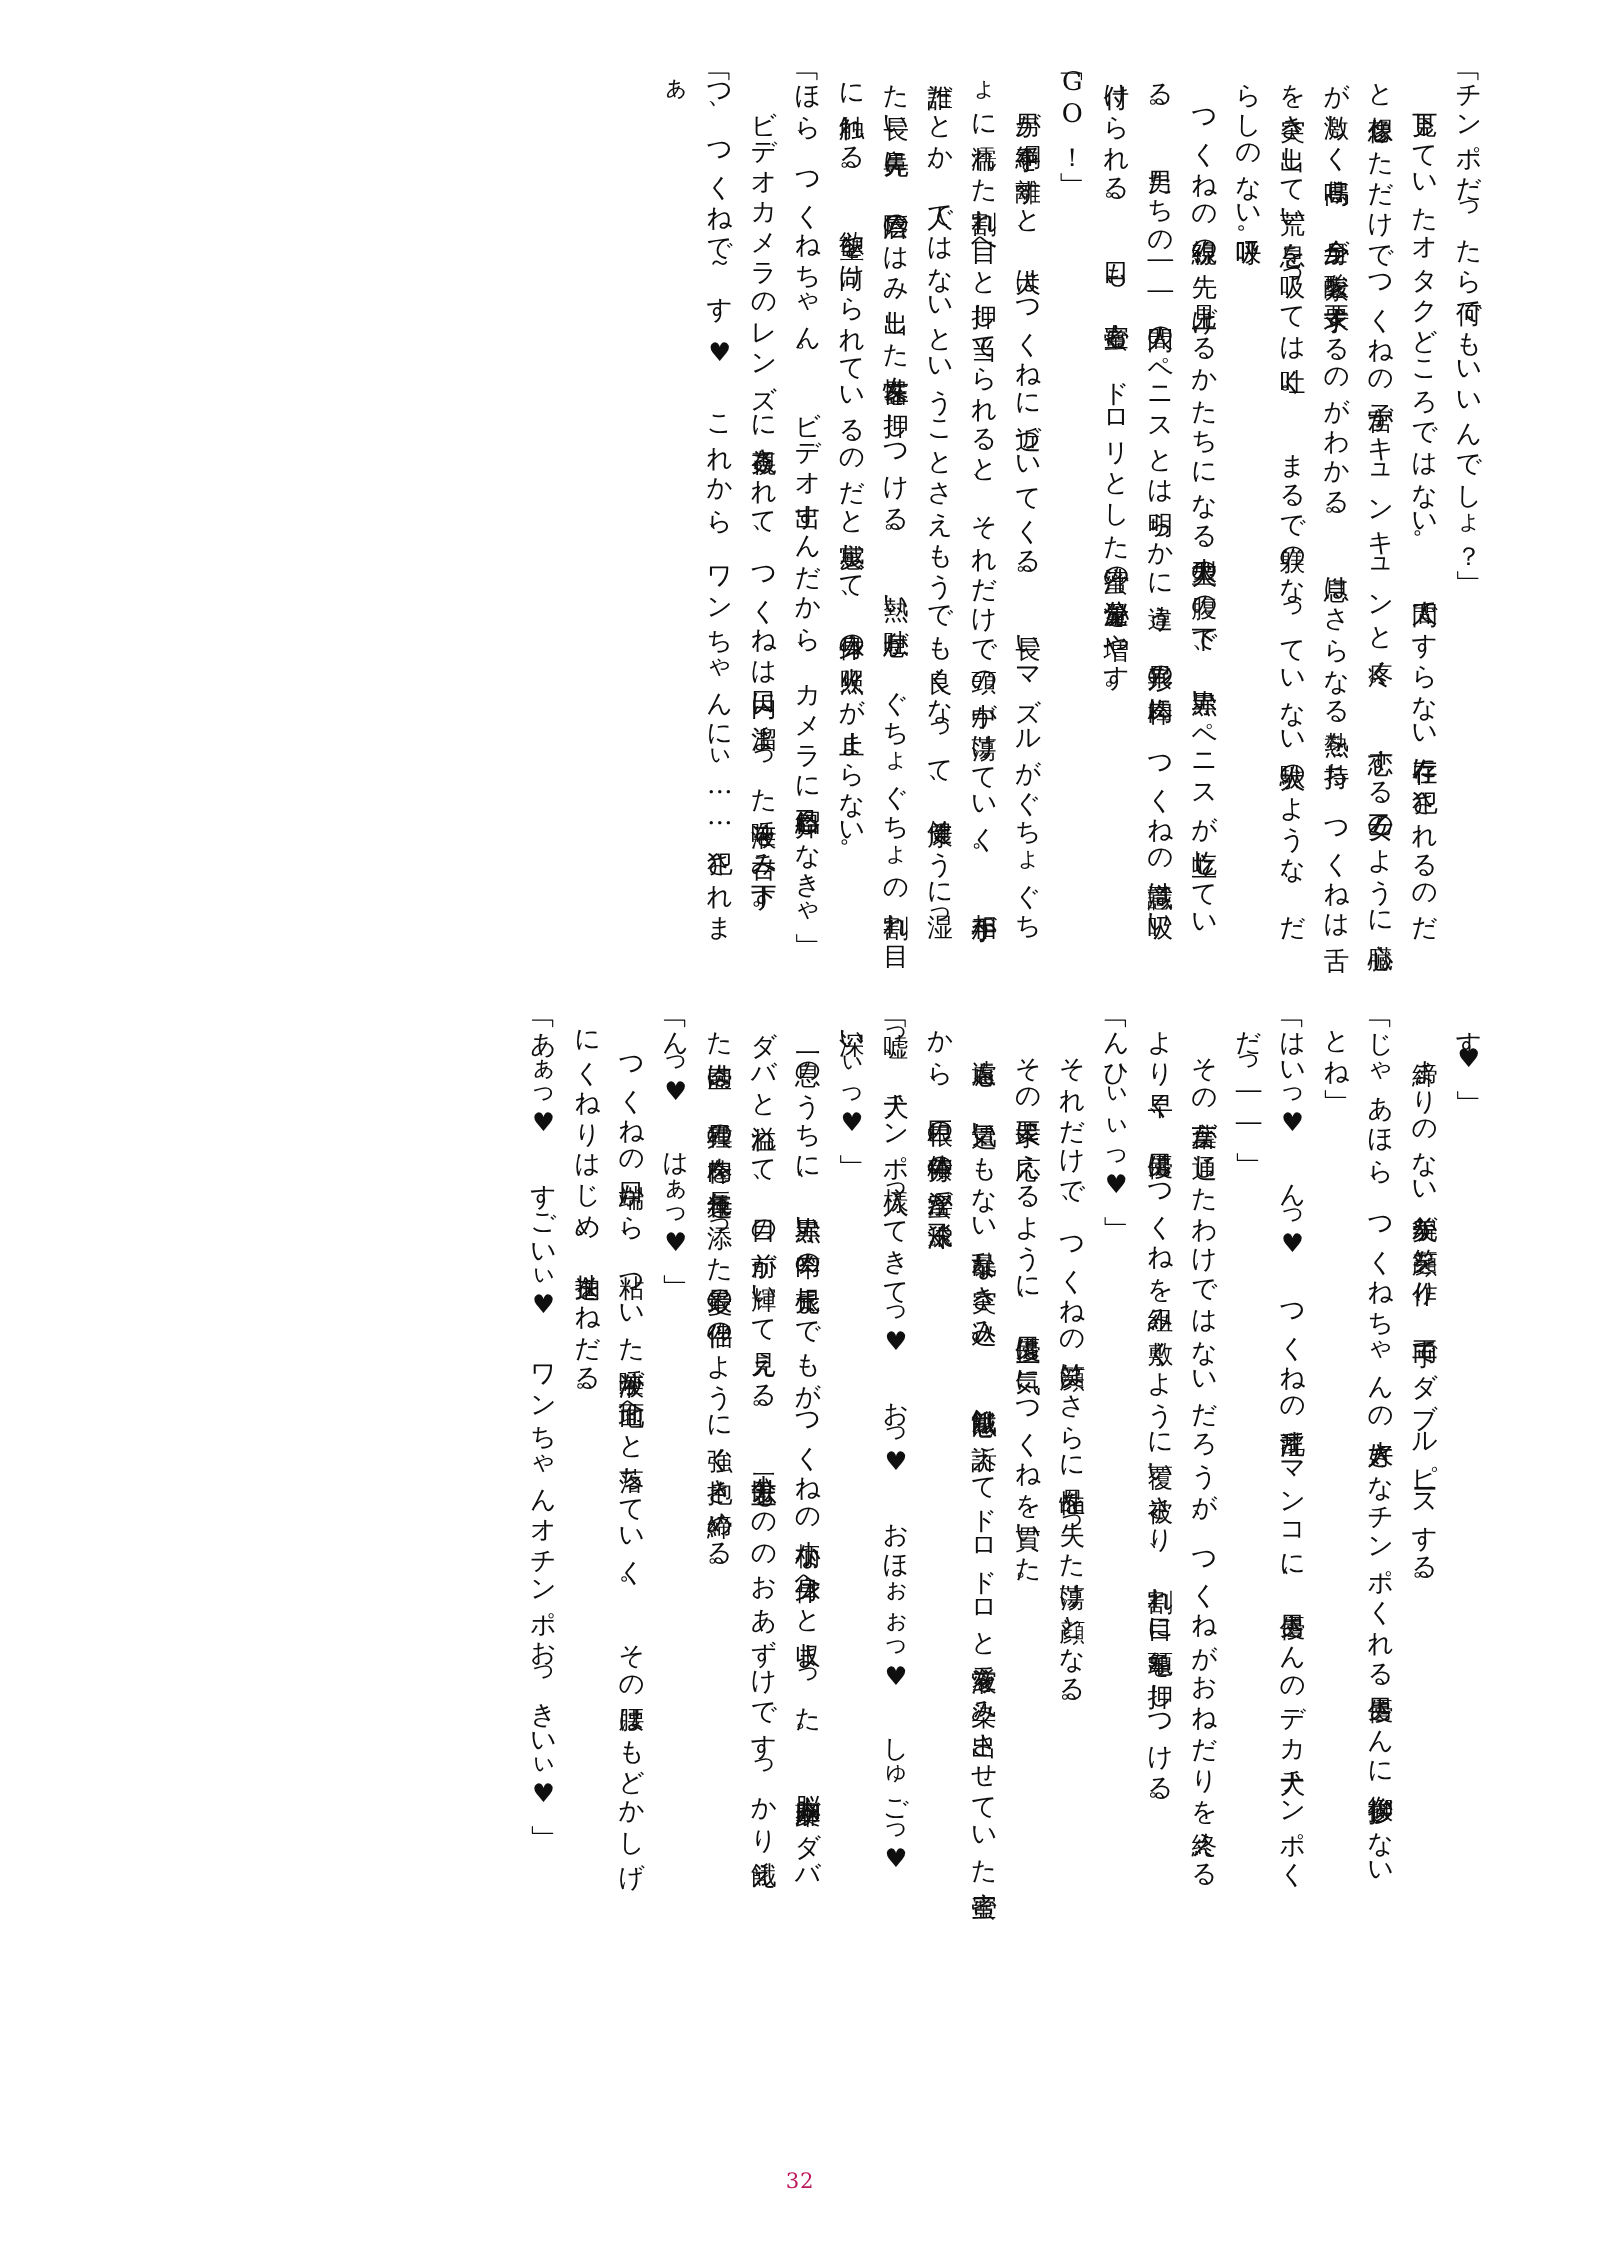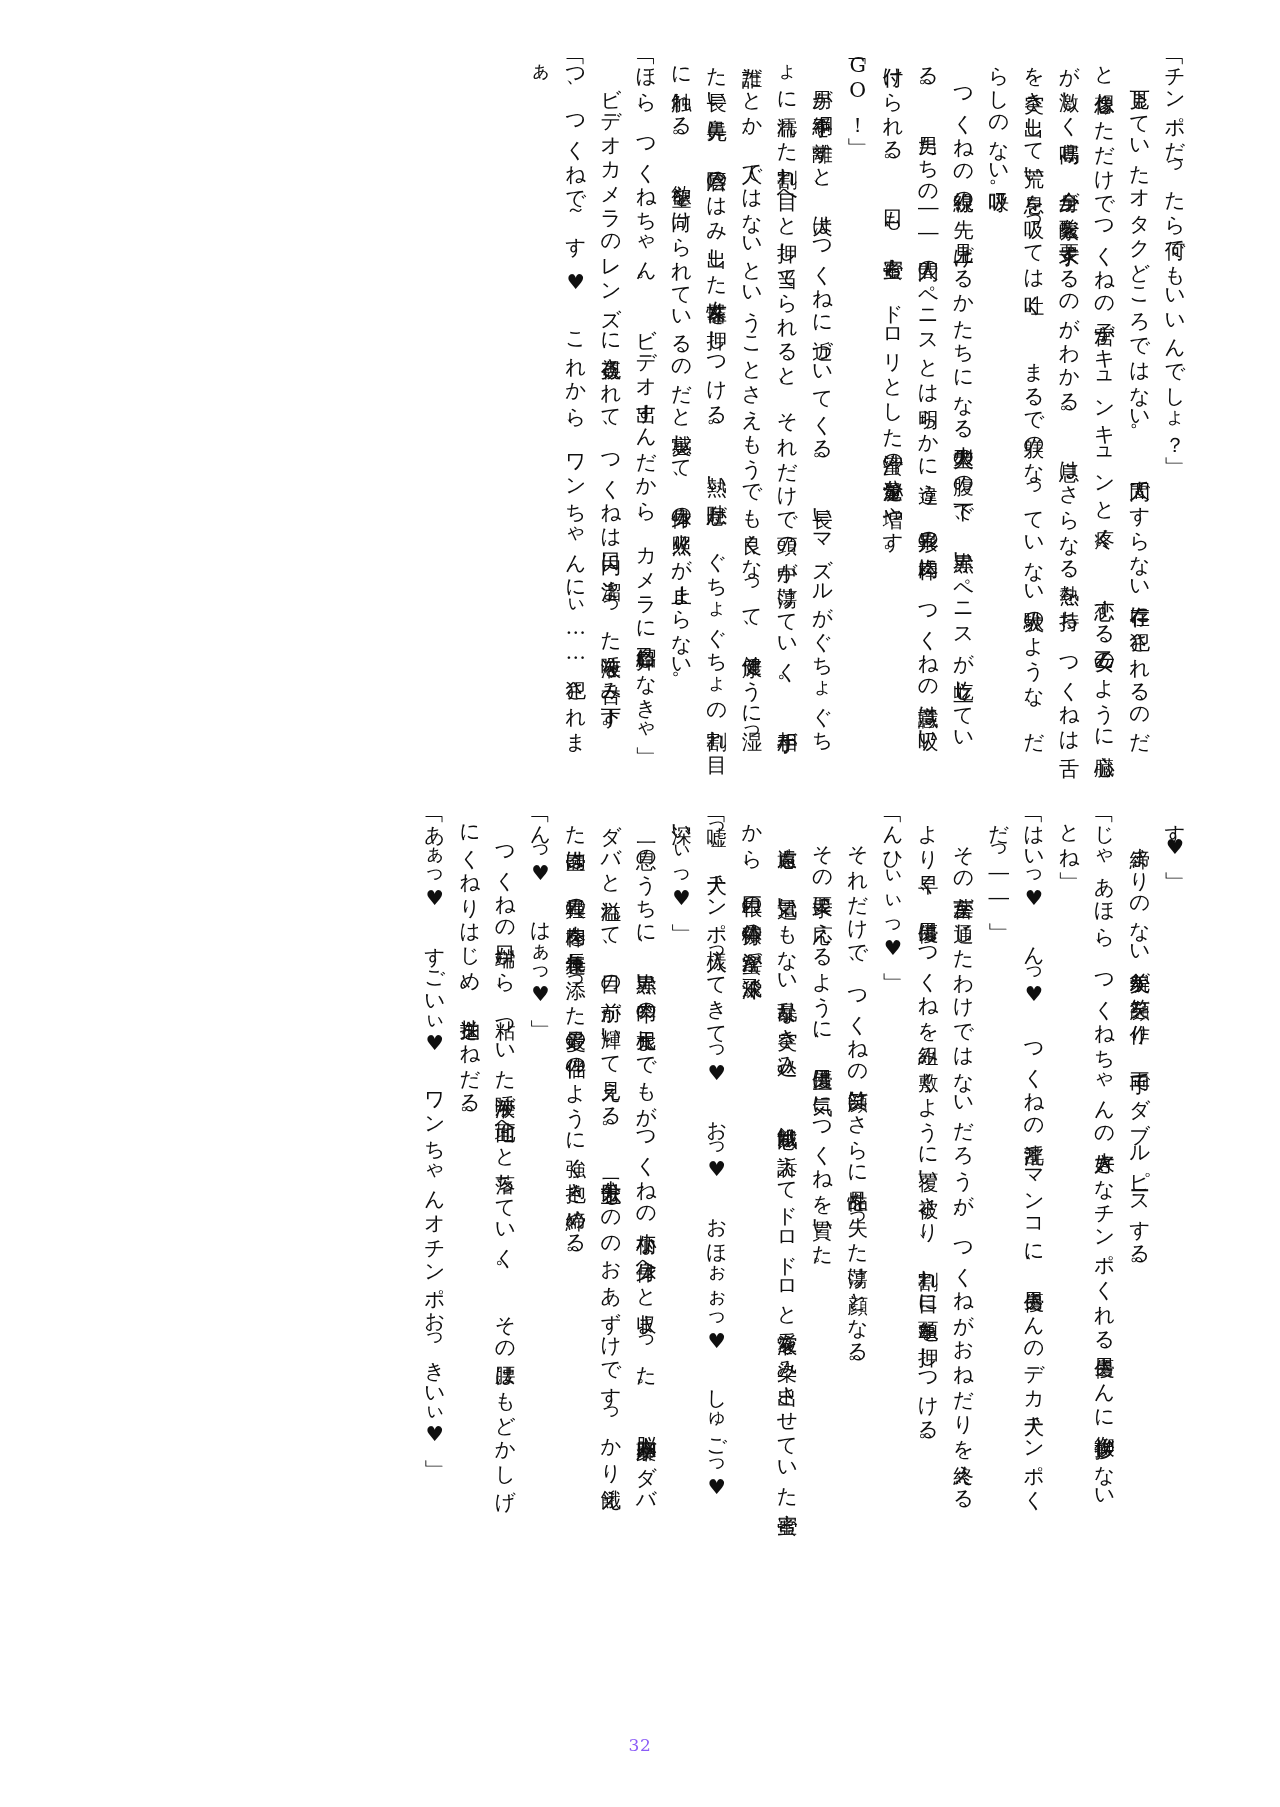--- a/index.html
+++ b/index.html
@@ -58,21 +58,21 @@
     content: "　";
   }
 
   .page-number {
     position: absolute;
     bottom: 52px;
     left: 50%;
     transform: translateX(-50%);
     font-size: 17px;
     font-family: "DejaVu Serif", "Liberation Serif", serif;
-    color: #8b5cf6;
+    color: #be185d;
     letter-spacing: 0.04em;
   }
 </style>
 </head>
 <body>
 
 <div class="page">
 
   <div class="block" id="block-upper">
     <div class="para">「チンポだったら何でもいいんでしょ？」</div>

